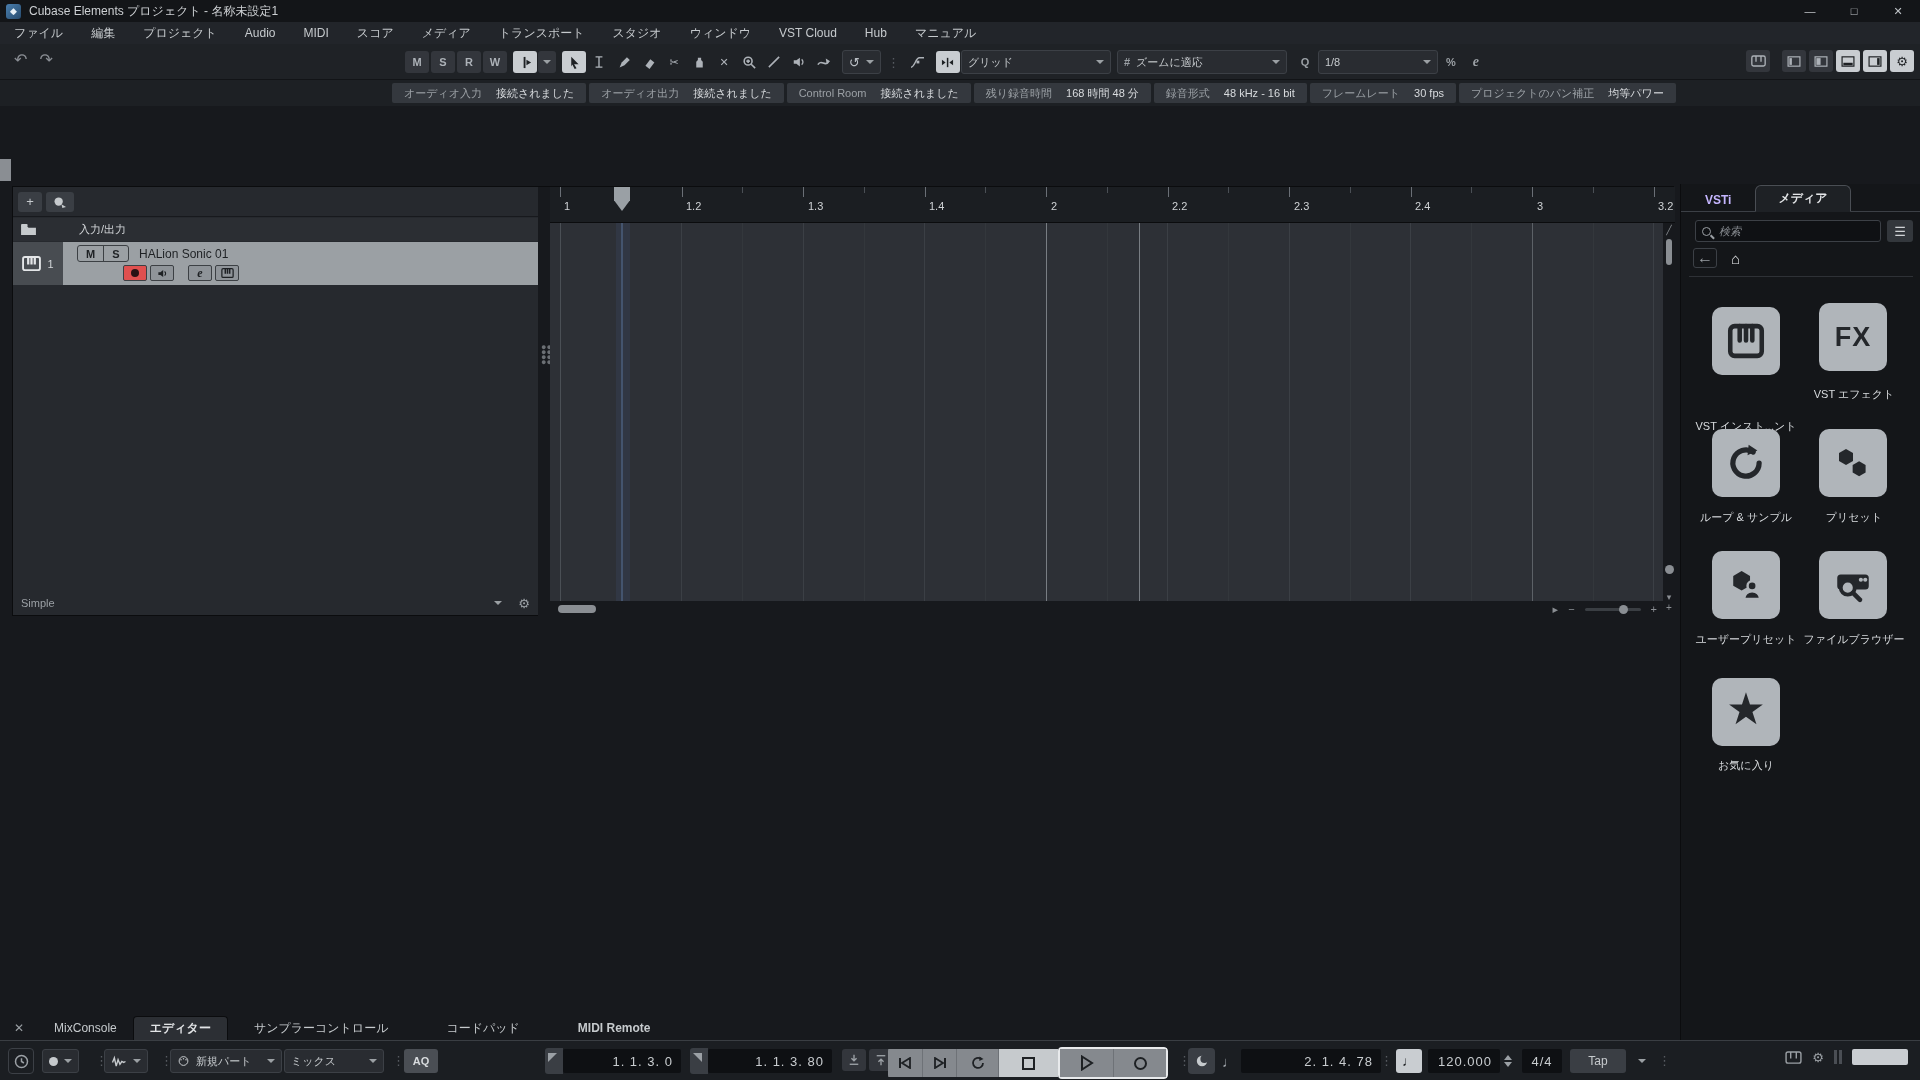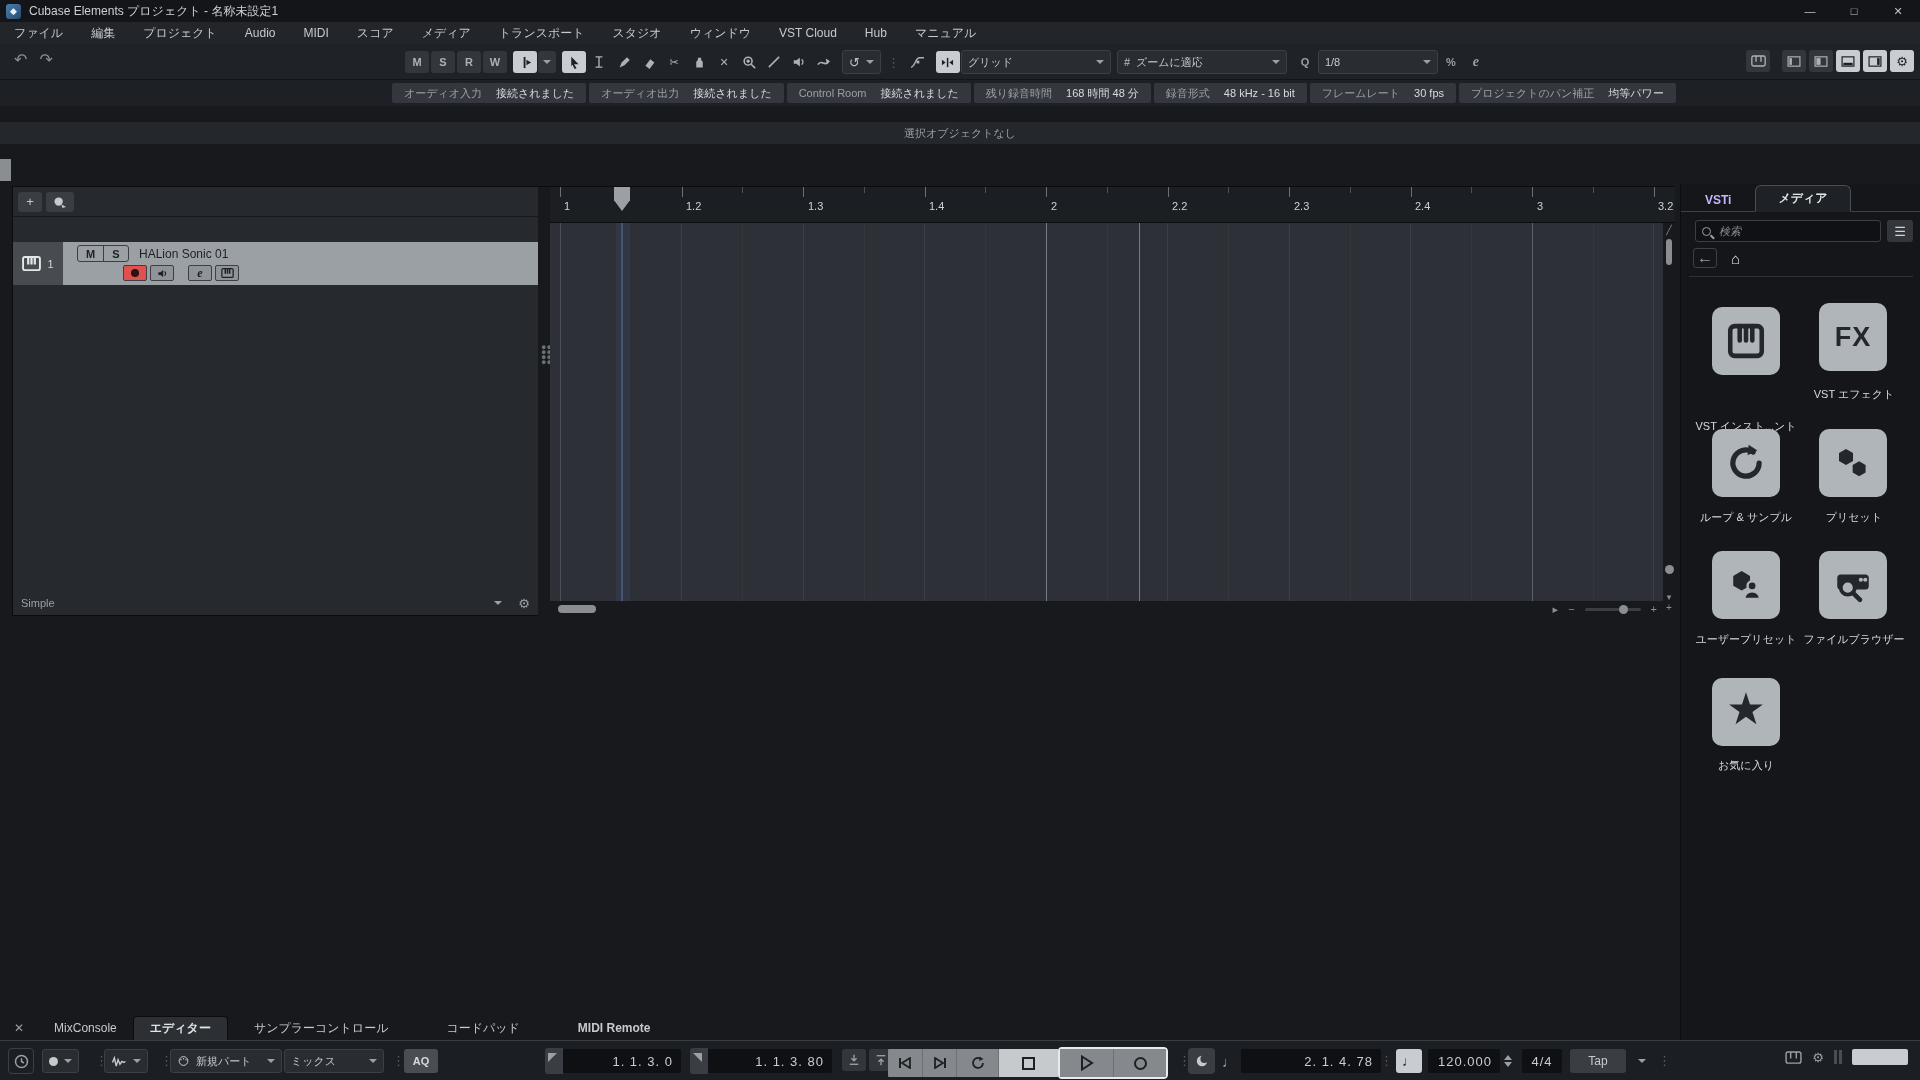--- a/index.html
+++ b/index.html
@@ -332,39 +332,45 @@
     <div class="infoseg">
         <span class="lab">フレームレート</span>
         <span class="val">30 fps</span>
       </div>
     <div class="infoseg">
         <span class="lab">プロジェクトのパン補正</span>
         <span class="val">均等パワー</span>
       </div>
   </div>
 
-  <div id="statusline" class="abs">
-    <span>選択オブジェクトなし</span>
-  </div>
   <div class="abs" style="left:0;top:159px;width:11px;height:22px;background:#8a8e93;"></div>
 
   <div id="upper" class="abs">
 
     <div id="tl-header" class="abs">
       <div class="smbtn">+</div>
       <div class="smbtn" style="width:28px;">
         <span>
             <svg width="15" height="12" viewBox="0 0 16 13">
               <circle cx="6" cy="6" r="4.5" fill="#c6cacd"></circle>
               <path d="M9 9l5 3-4 1z" fill="#c6cacd"></path>
             </svg>
           </span>
       </div>
     </div>
 
+    <div id="folder-row" class="abs">
+      <span style="margin:0 8px 0 7px;">
+          <svg width="17" height="13" viewBox="0 0 18 14">
+            <path d="M1 3h6l2 2h8v8H1z" fill="#c6cacd"></path>
+            <rect x="1" y="1" width="7" height="3" rx="1" fill="#c6cacd"></rect>
+          </svg>
+        </span>
+      <span style="margin-left:34px;">入力/出力</span>
+    </div>
 
     <div id="track1" class="abs">
       <div id="track1-gutter">
         <span>
             <svg width="19" height="15" viewBox="0 0 20 16">
               <rect x="1" y="1" width="18" height="14" rx="2" fill="none" stroke="#e4e6e8" stroke-width="2"></rect>
               <path d="M6.5 1v8M10 1v8M13.5 1v8" stroke="#e4e6e8" stroke-width="2.4"></path>
             </svg>
           </span>
         <span style="font-size:11px;color:#d2d5d8;">1</span>

